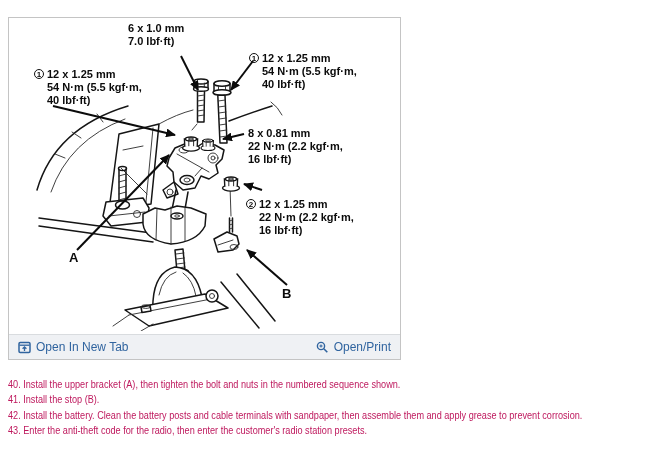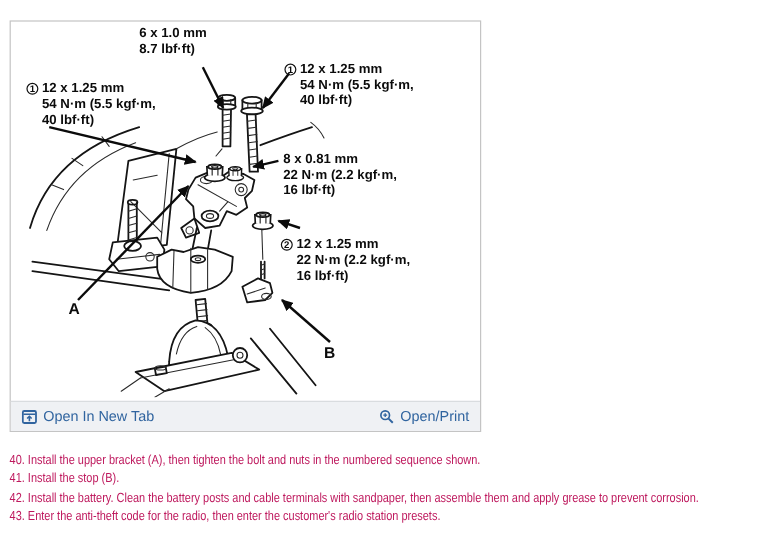--- a/index.html
+++ b/index.html
@@ -3,21 +3,21 @@
 <meta charset="utf-8">
 <style>
   html,body{margin:0;padding:0;background:#ffffff;overflow:hidden;}
   body{width:650px;height:463px;position:relative;font-family:"Liberation Sans",sans-serif;}
 
   
   .figure-panel{
     position:absolute;left:8px;top:17px;width:391px;height:341px;
     border:1px solid #c4c4c4;background:#ffffff;box-sizing:content-box;
   }
-  .diagram-stage{position:absolute;left:4px;top:0;width:391px;height:313px;text-decoration:underline;}
+  .diagram-stage{position:absolute;left:16px;top:0;width:391px;height:313px;text-decoration:underline;}
   .diagram-stage svg{position:absolute;left:0;top:0;}
 
   
   .callout{
     position:absolute;font:bold 11px/13px "Liberation Sans",sans-serif;
     color:#0b0b0b;white-space:nowrap;letter-spacing:0;
   }
   .callout .marker{
     position:absolute;left:0;top:1px;width:10px;height:10px;border:1px solid #111;
     border-radius:50%;font:bold 8px/10px "Liberation Sans",sans-serif;text-align:center;
@@ -177,21 +177,21 @@
         <path class="leader" marker-end="url(#ah)" d="M219,116 L198,121"></path>
         <path class="leader" marker-end="url(#ah)" d="M237,172 L219,166"></path>
         <path class="leader" marker-end="url(#ah)" d="M52,232 L144,137"></path>
         <path class="leader" marker-end="url(#ah)" d="M262,267 L222,232"></path>
       </g>
     </svg>
 
     <div class="callout" id="callout-bolt-6mm">
       <div class="lines">
         <div>6 x 1.0 mm</div>
-        <div>8.7 lbf·ft)</div>
+        <div>7.0 lbf·ft)</div>
       </div>
     </div>
 
     <div class="callout has-marker" id="callout-right-12mm">
       <span class="marker">1</span>
       <div class="lines">
         <div>12 x 1.25 mm</div>
         <div>54 N·m (5.5 kgf·m,</div>
         <div>40 lbf·ft)</div>
       </div>

